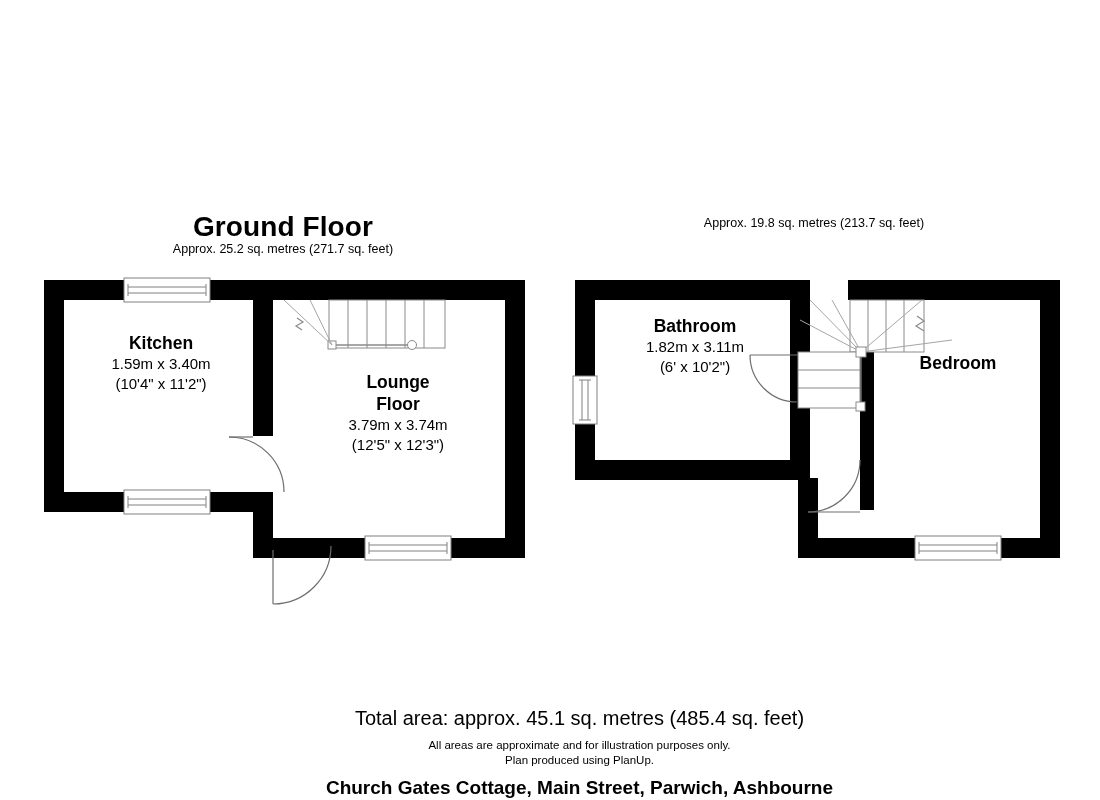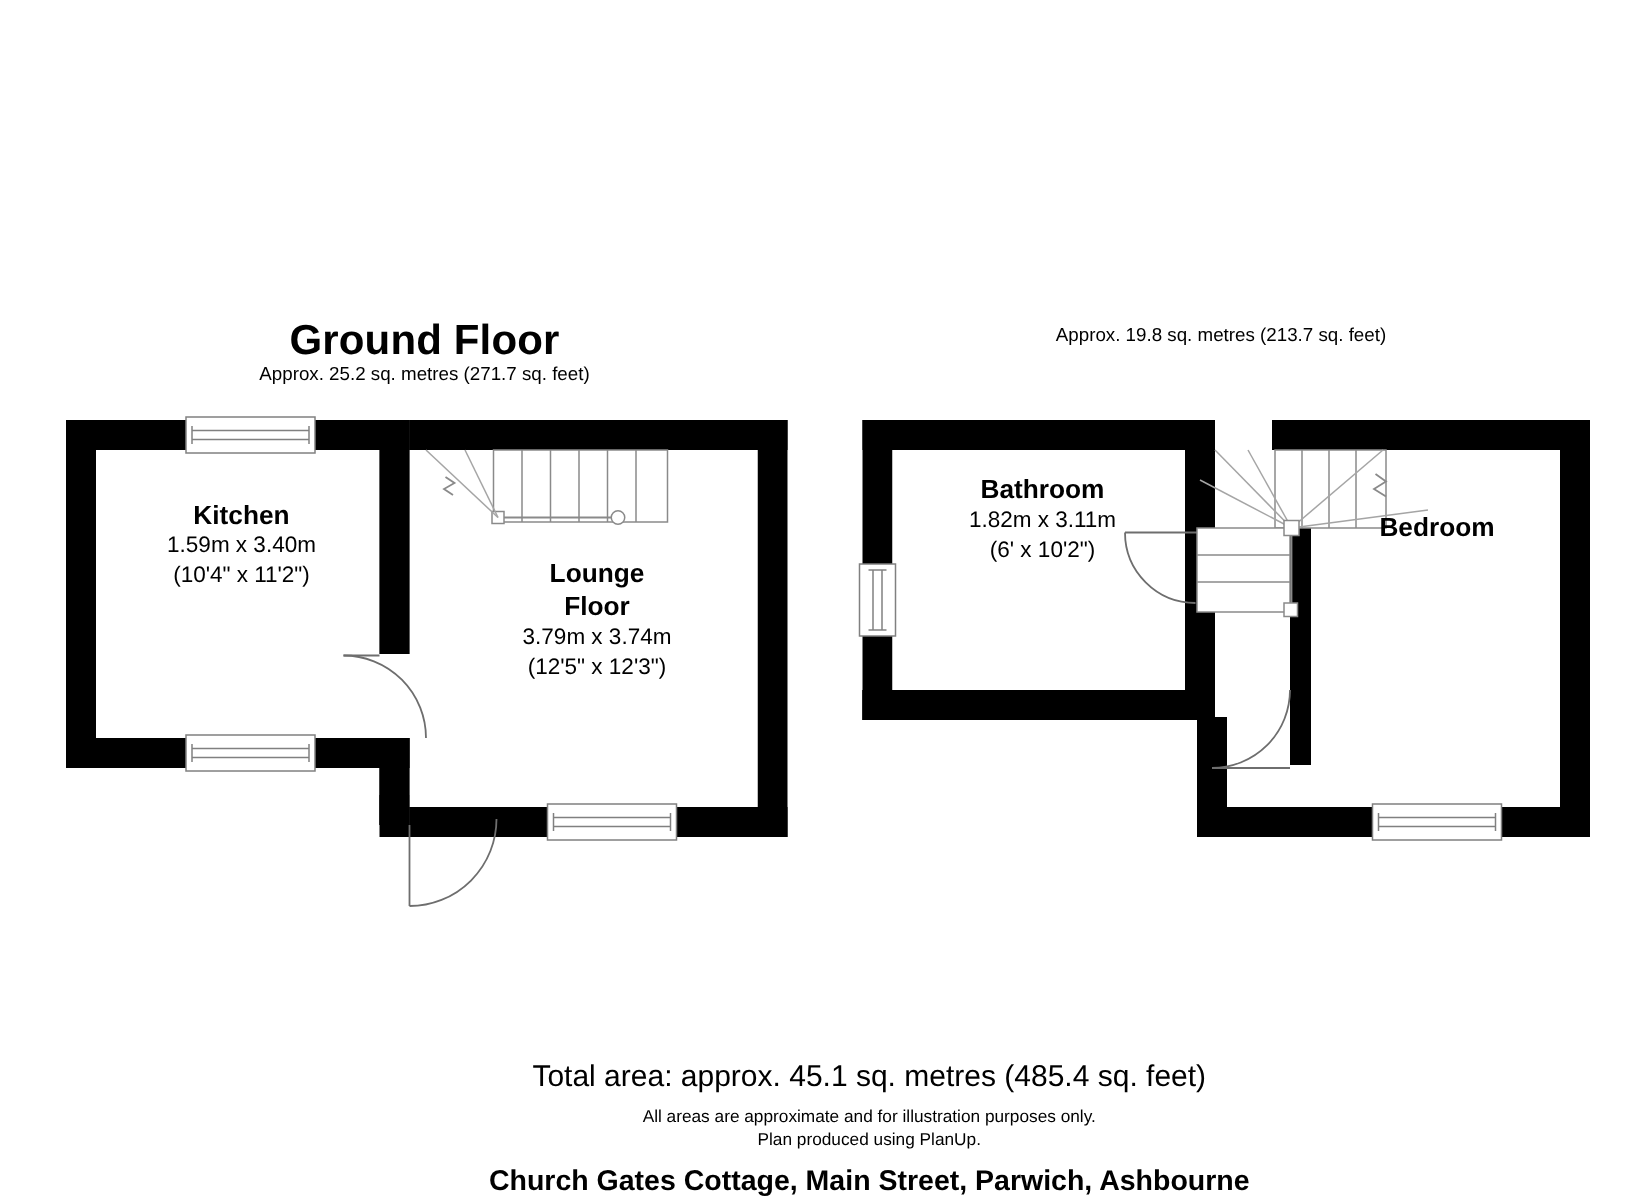--- a/index.html
+++ b/index.html
@@ -65,21 +65,21 @@
     line-height: 22px;
   }
   .room-label .dim {
     font-size: 15px;
     font-weight: normal;
     line-height: 20px;
   }
   #label-kitchen { left: 75px; top: 332px; width: 172px; }
   #label-lounge  { left: 312px; top: 371px; width: 172px; }
   #label-bathroom{ left: 609px; top: 315px; width: 172px; }
-  #label-bedroom { left: 872px; top: 340px; width: 172px; }
+  #label-bedroom { left: 872px; top: 352px; width: 172px; }
 
   
   .footer {
     position: absolute;
     left: 0;
     width: 1093px;
     text-align: center;
     margin-left: 33px;
   }
   #footer-total {

